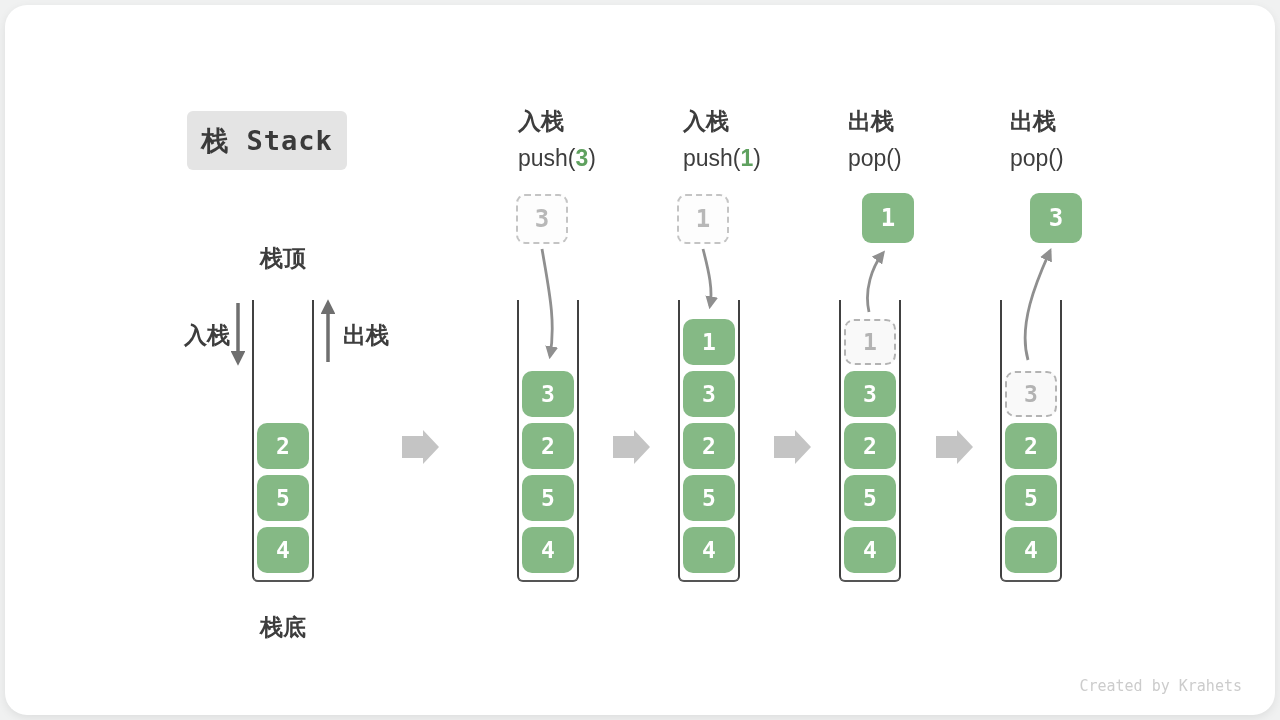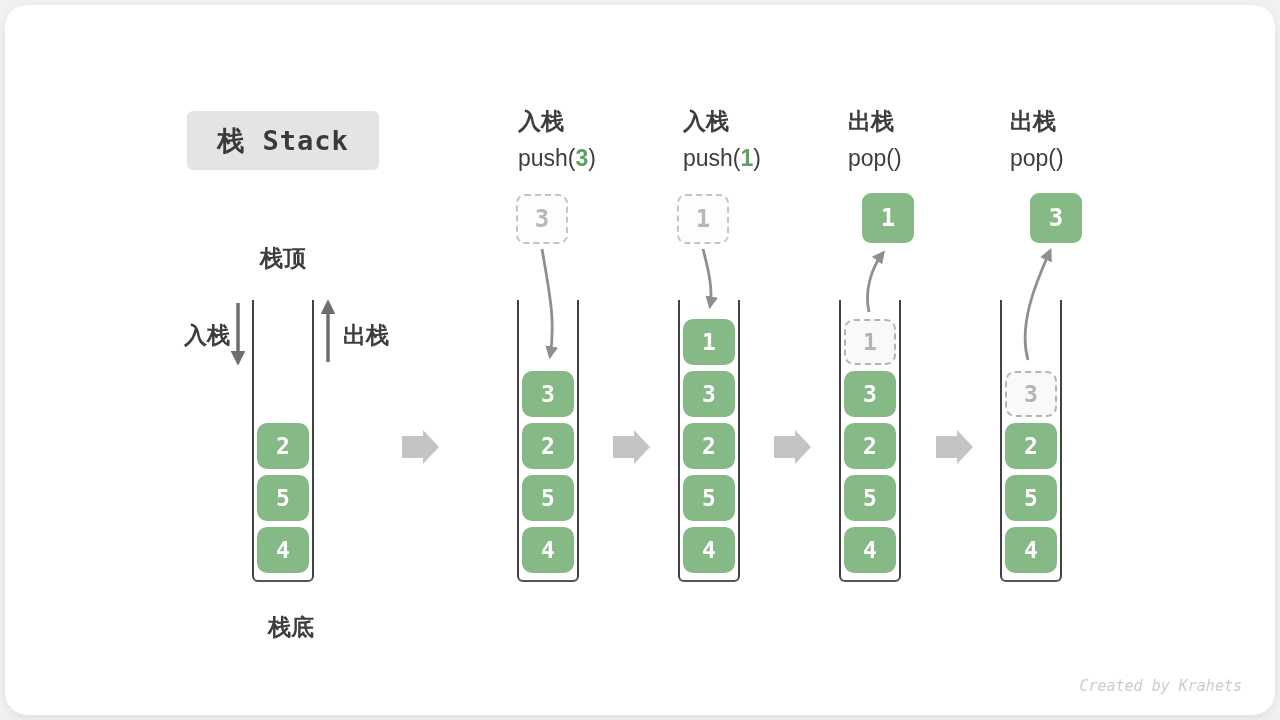--- a/index.html
+++ b/index.html
@@ -11,33 +11,33 @@
   }
   .card{
     position:absolute;left:5px;top:5px;right:5px;bottom:5px;
     background:#ffffff;border-radius:22px;
     box-shadow:0 3px 10px rgba(0,0,0,0.08);
   }
   .layer{position:absolute;left:0;top:0;width:1280px;height:720px;}
 
   
   .title-badge{
-    position:absolute;left:187px;top:111px;width:192px;height:59px;
+    position:absolute;left:187px;top:111px;width:160px;height:59px;
     background:#e4e4e4;border-radius:6px;
     display:flex;align-items:center;justify-content:center;
     font-family:"DejaVu Sans Mono", monospace;
     font-size:27px;font-weight:bold;color:#3a3a3a;letter-spacing:1px;
   }
 
   
   .side-label{
     position:absolute;font-size:23px;font-weight:bold;color:#3d3d3d;font-family:Liberation Mono, monospace;
   }
   .lbl-top   {left:252px;top:243px;width:62px;text-align:center;}
-  .lbl-bottom{left:252px;top:612px;width:62px;text-align:right;}
+  .lbl-bottom{left:252px;top:612px;width:62px;text-align:center;}
   .lbl-push  {left:184px;top:320px;}
   .lbl-pop   {left:343px;top:320px;}
 
   
   .op-caption{position:absolute;top:103px;line-height:37px;font-size:23px;color:#3d3d3d;}
   .op-name{font-weight:bold;}
   .op-code{font-family:Liberation Sans, sans-serif;}
   .op-code .arg{color:#5fa15f;font-weight:bold;}
   .op-1{left:518px;} .op-2{left:683px;} .op-3{left:848px;} .op-4{left:1010px;}
 
@@ -75,21 +75,21 @@
   }
   .in-1{left:516px;} .in-2{left:677px;}
   .outgoing{
     background:#85b985;color:#ffffff;top:193px;line-height:50px;
   }
   .out-1{left:862px;} .out-2{left:1030px;}
 
   
   .watermark{
     position:absolute;right:38px;bottom:25px;
-    font-family:"DejaVu Sans Mono", monospace;font-size:15px;color:#cccccc;font-style:italic;
+    font-family:"DejaVu Sans Mono", monospace;font-size:15px;color:#cccccc;
   }
 
   svg{display:block;}
 </style>
 </head>
 <body>
 
 <div class="card"></div>
 
 <div class="layer">

